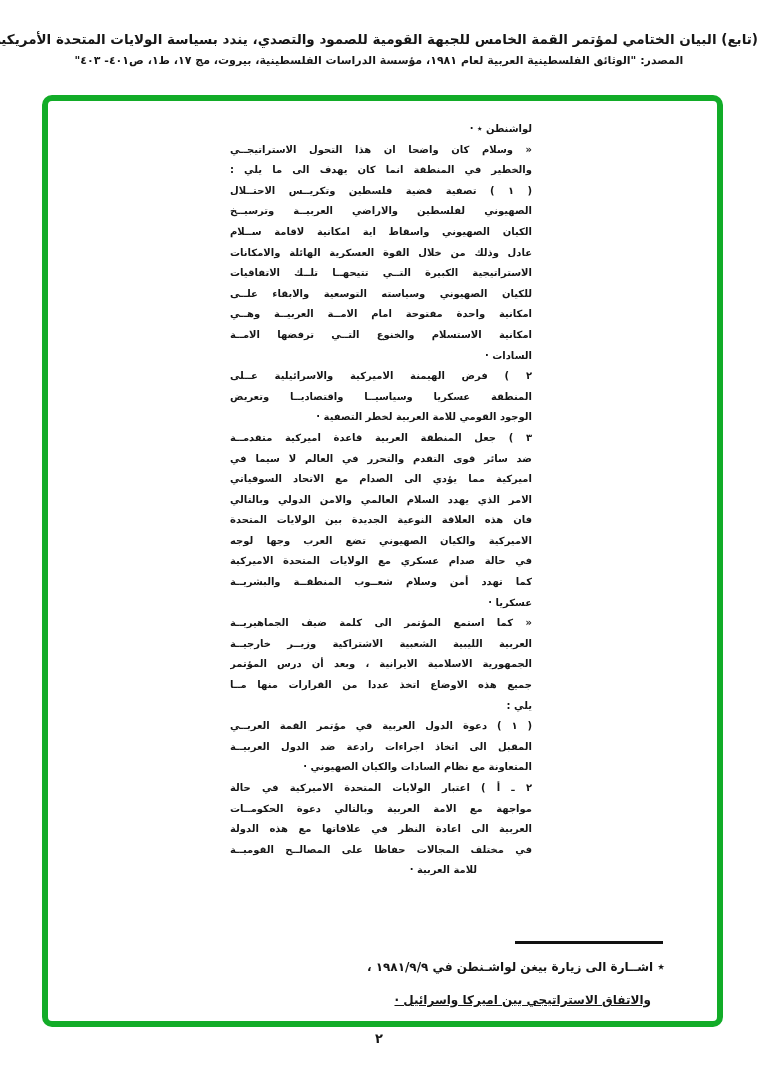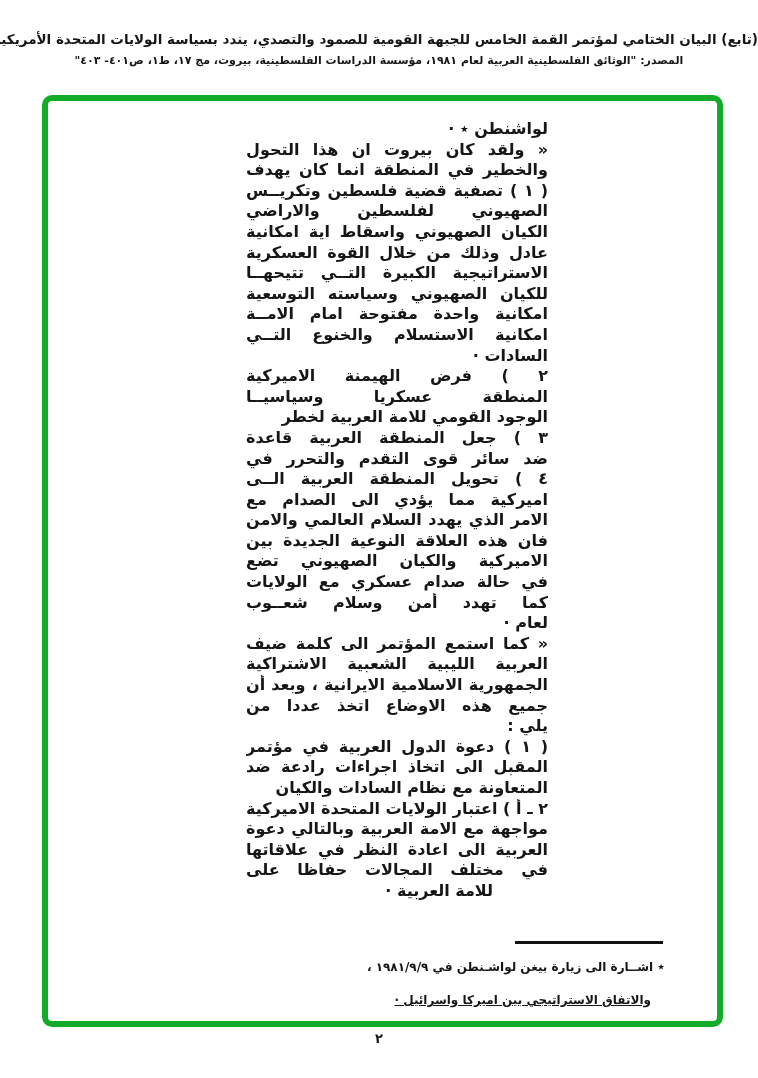--- a/index.html
+++ b/index.html
@@ -26,22 +26,22 @@
     white-space:nowrap;
   }
   
   .frame{
     position:absolute;left:42px;top:95px;width:681px;height:932px;
     border:6px solid var(--frame-green);border-radius:10px;
     box-sizing:border-box;background:transparent;
   }
   
   .body-col{
-    position:absolute;top:119px;right:210px;width:302px;
-    direction:rtl;font-weight:bold;font-size:16px;line-height:20.6px;
+    position:absolute;top:119px;right:226px;width:302px;
+    direction:rtl;font-weight:bold;font-size:10px;line-height:20.6px;
   }
   .line{
     height:20.6px;overflow:hidden;
     text-align:justify;text-align-last:justify;
   }
   .line.e{text-align:right;text-align-last:right;}
   .line.ei{text-align:right;text-align-last:right;padding-right:55px;}
   
   .footnote{
     position:absolute;top:941px;right:93px;width:244px;
@@ -65,44 +65,43 @@
 
 <div class="header">
   <div class="title">(تابع) البيان الختامي لمؤتمر القمة الخامس للجبهة القومية للصمود والتصدي، يندد بسياسة الولايات المتحدة الأمريكية ضد العرب</div>
   <div class="source">المصدر: "الوثائق الفلسطينية العربية لعام ١٩٨١،  مؤسسة الدراسات الفلسطينية، بيروت، مج ١٧، ط١، ص٤٠١- ٤٠٣"</div>
 </div>
 
 <div class="frame"></div>
 
 <div class="body-col">
     <div class="line e">لواشنطن ٭ ·</div>
-    <div class="line ">« ولقد كان بيروت ان هذا التحول الاستراتيجــي</div>
+    <div class="line ">« وسلام كان واضحا ان هذا التحول الاستراتيجــي</div>
     <div class="line ">والخطير في المنطقة انما كان يهدف الى ما يلي :</div>
     <div class="line ">( ١ ) تصفية قضية فلسطين وتكريــس الاحتــلال</div>
     <div class="line ">الصهيوني لفلسطين والاراضي العربيــة وترسيــخ</div>
     <div class="line ">الكيان الصهيوني واسقاط اية امكانية لاقامة ســلام</div>
     <div class="line ">عادل وذلك من خلال القوة العسكرية الهائلة والامكانات</div>
     <div class="line ">الاستراتيجية الكبيرة التــي تتيحهــا تلــك الاتفاقيات</div>
     <div class="line ">للكيان الصهيوني وسياسته التوسعية والابقاء علــى</div>
     <div class="line ">امكانية واحدة مفتوحة امام الامــة العربيــة وهــي</div>
     <div class="line ">امكانية الاستسلام والخنوع التــي ترفضها الامــة</div>
     <div class="line e">السادات ·</div>
     <div class="line ">٢ ) فرض الهيمنة الاميركية والاسرائيلية عــلى</div>
     <div class="line ">المنطقة عسكريا وسياسيــا واقتصاديــا وتعريض</div>
     <div class="line e">الوجود القومي للامة العربية لخطر التصفية ·</div>
     <div class="line ">٣ ) جعل المنطقة العربية قاعدة اميركية متقدمــة</div>
     <div class="line ">ضد سائر قوى التقدم والتحرر في العالم لا سيما في</div>
-    <div class="line ">٤ ) تحويل المنطقة العربية الــى قاعــدة ارتكاز</div>
     <div class="line ">اميركية مما يؤدي الى الصدام مع الاتحاد السوفياتي</div>
     <div class="line ">الامر الذي يهدد السلام العالمي والامن الدولي وبالتالي</div>
     <div class="line ">فان هذه العلاقة النوعية الجديدة بين الولايات المتحدة</div>
     <div class="line ">الاميركية والكيان الصهيوني تضع العرب وجها لوجه</div>
     <div class="line ">في حالة صدام عسكري مع الولايات المتحدة الاميركية</div>
     <div class="line ">كما تهدد أمن وسلام شعــوب المنطقــة والبشريــة</div>
-    <div class="line e">لعام ·</div>
+    <div class="line e">عسكريا ·</div>
     <div class="line ">« كما استمع المؤتمر الى كلمة ضيف الجماهيريــة</div>
     <div class="line ">العربية الليبية الشعبية الاشتراكية وزيــر خارجيــة</div>
     <div class="line ">الجمهورية الاسلامية الايرانية ، وبعد أن درس المؤتمر</div>
     <div class="line ">جميع هذه الاوضاع اتخذ عددا من القرارات منها مــا</div>
     <div class="line e">يلي :</div>
     <div class="line ">( ١ ) دعوة الدول العربية في مؤتمر القمة العربــي</div>
     <div class="line ">المقبل الى اتخاذ اجراءات رادعة ضد الدول العربيــة</div>
     <div class="line e">المتعاونة مع نظام السادات والكيان الصهيوني ·</div>
     <div class="line ">٢ ـ أ ) اعتبار الولايات المتحدة الاميركية في حالة</div>
     <div class="line ">مواجهة مع الامة العربية وبالتالي دعوة الحكومــات</div>

